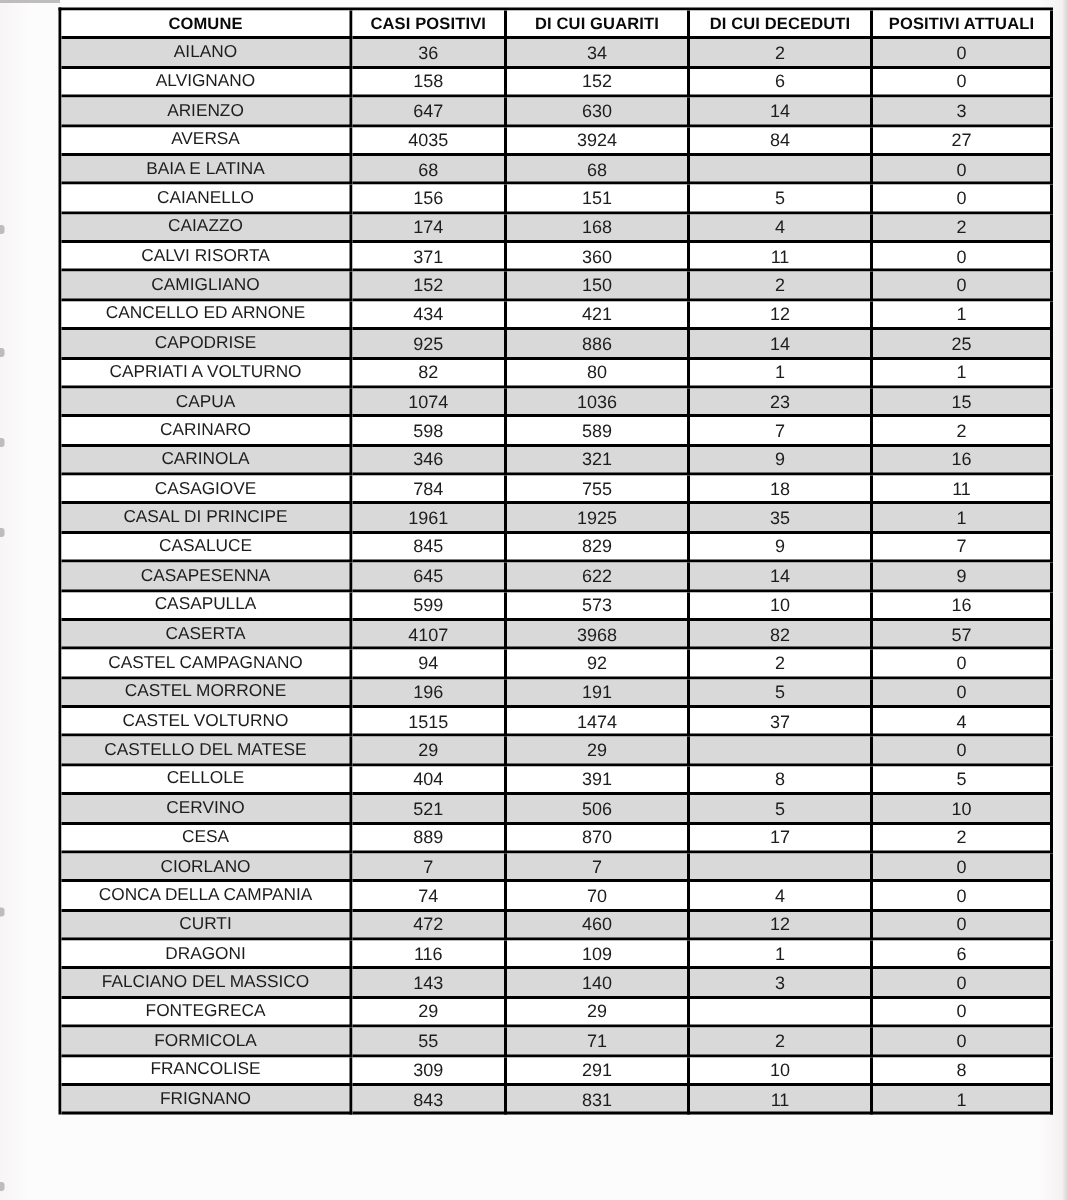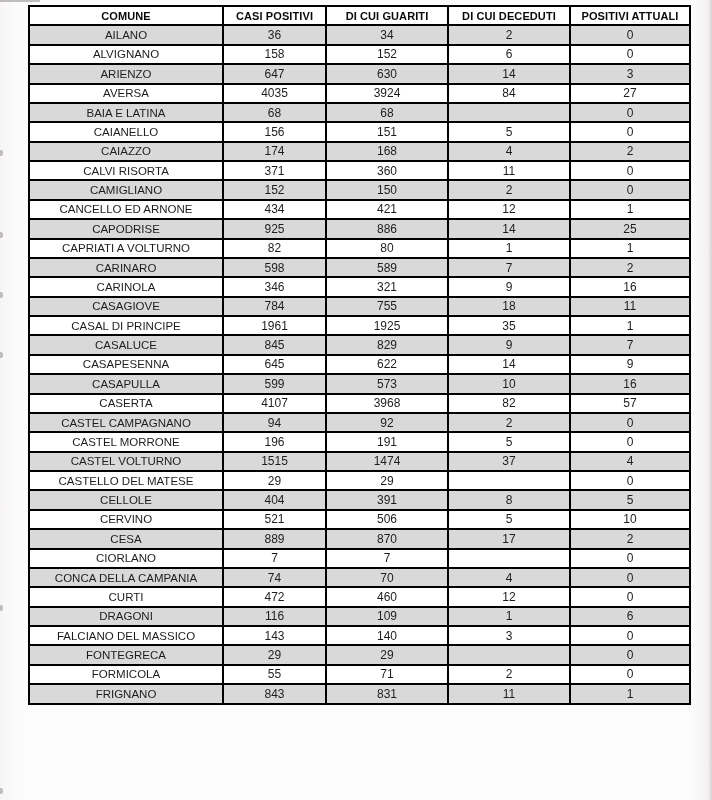--- a/index.html
+++ b/index.html
@@ -33,21 +33,21 @@
   .speck {
     position: absolute;
     left: 0;
     width: 3px; height: 6px;
     background: #8f8c8d;
     border-radius: 0 2px 2px 0;
     opacity: .55;
   }
   .covid-table {
     position: absolute;
-    left: 28px;
+    left: 39px;
     top: 5px;
     border-collapse: separate;
     border-spacing: 0;
     table-layout: fixed;
     border-top: 2px solid #000;
     border-left: 2px solid #000;
   }
   .covid-table th, .covid-table td {
     border-right: 2px solid #000;
     border-bottom: 2px solid #000;
@@ -180,20 +180,27 @@
           <td>25</td>
         </tr>
         <tr>
           <td>CAPRIATI A VOLTURNO</td>
           <td>82</td>
           <td>80</td>
           <td>1</td>
           <td>1</td>
         </tr>
         <tr>
+          <td>CAPUA</td>
+          <td>1074</td>
+          <td>1036</td>
+          <td>23</td>
+          <td>15</td>
+        </tr>
+        <tr>
           <td>CARINARO</td>
           <td>598</td>
           <td>589</td>
           <td>7</td>
           <td>2</td>
         </tr>
         <tr>
           <td>CARINOLA</td>
           <td>346</td>
           <td>321</td>
@@ -332,20 +339,27 @@
           <td>29</td>
           <td></td>
           <td>0</td>
         </tr>
         <tr>
           <td>FORMICOLA</td>
           <td>55</td>
           <td>71</td>
           <td>2</td>
           <td>0</td>
+        </tr>
+        <tr>
+          <td>FRANCOLISE</td>
+          <td>309</td>
+          <td>291</td>
+          <td>10</td>
+          <td>8</td>
         </tr>
         <tr>
           <td>FRIGNANO</td>
           <td>843</td>
           <td>831</td>
           <td>11</td>
           <td>1</td>
         </tr>
       </tbody>
   </table>

